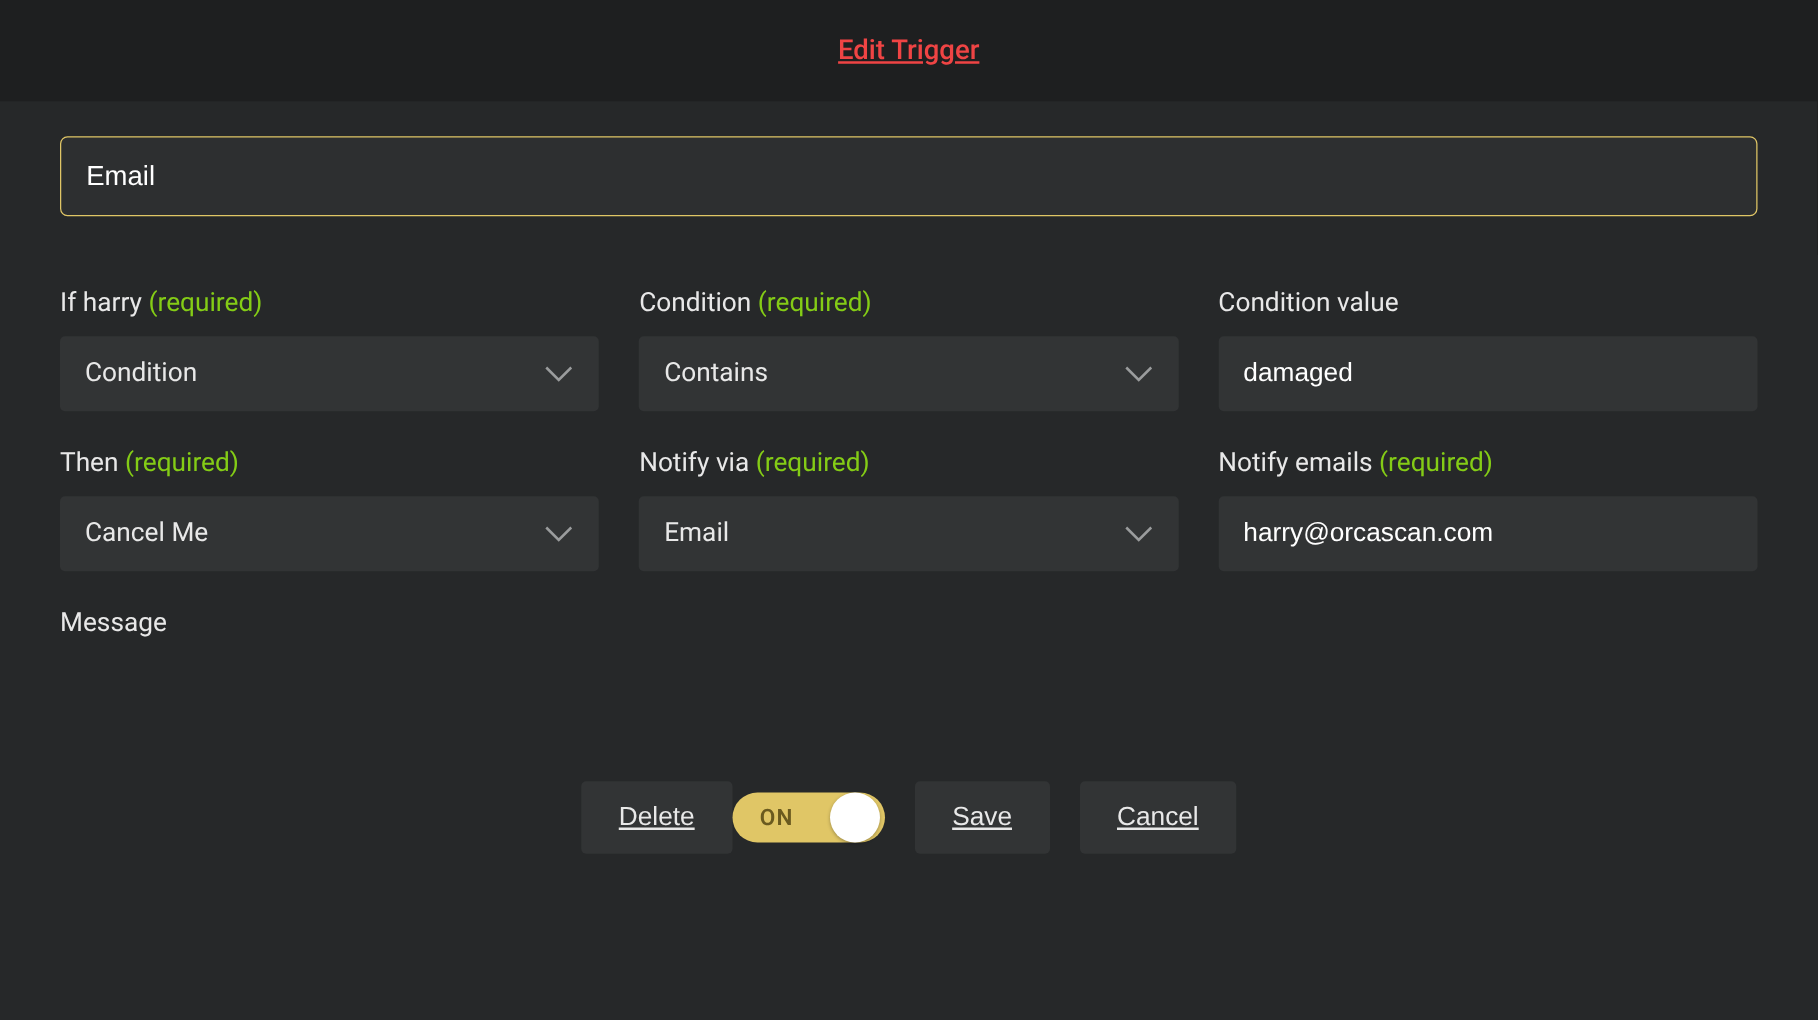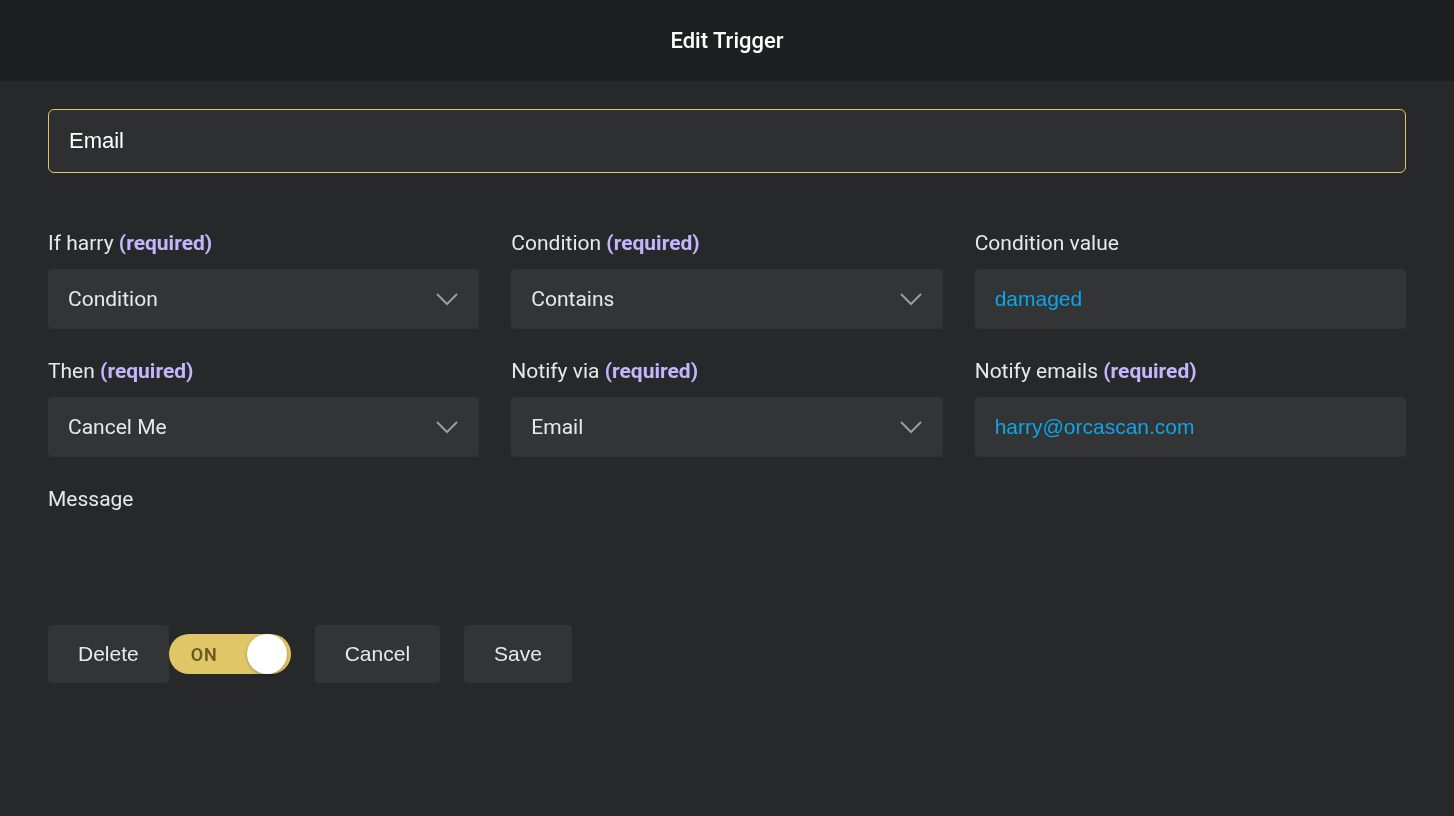--- a/index.html
+++ b/index.html
@@ -21,21 +21,22 @@
     background: #262829;
     display: flex;
     flex-direction: column;
   }
   .modal-header {
     background: #1e1f20;
     padding: 28px 3px;
     text-align: center;
     font-size: 22px;
     font-weight: 500;
-    color: #ffffff;
+    color: #ef4444;
+    text-decoration: underline;
   }
   .modal-body {
     padding: 28px 48px;
     flex: 1;
   }
   .name-input {
     width: 100%;
     background: #2d2f30;
     border: 1.5px solid #e0c666;
     border-radius: 6px;
@@ -55,22 +56,22 @@
     display: flex;
     flex-direction: column;
   }
   .field-label {
     font-size: 21px;
     color: #e8e8e8;
     margin-bottom: 14px;
     font-weight: 400;
   }
   .field-label .req {
-    color: #c4b5fd;
-    font-weight: 700;
+    color: #84cc16;
+    font-weight: 400;
   }
   .select {
     position: relative;
     background: #323435;
     border-radius: 4px;
     padding: 16px 20px;
     font-size: 21px;
     color: #e8e8e8;
     display: flex;
     align-items: center;
@@ -85,38 +86,39 @@
   }
   .chevron svg {
     display: block;
   }
   .text-input {
     background: #323435;
     border: none;
     border-radius: 4px;
     padding: 16px 20px;
     font-size: 21px;
-    color: #0ea5e9;
+    color: #ffffff;
     outline: none;
     height: 60px;
     width: 100%;
     text-overflow: ellipsis;
     overflow: hidden;
     white-space: nowrap;
   }
   .message-row {
     display: grid;
     grid-template-columns: 1fr;
     gap: 30px 32px;
     margin-bottom: 40px;
   }
   .footer-row {
     display: flex;
     align-items: center;
-    justify-content: flex-start;
+    justify-content: center;
+    text-decoration: underline;
   }
   .footer-right {
     display: flex;
     align-items: center;
     gap: 24px;
   }
   .btn {
     background: #323435;
     border: none;
     border-radius: 4px;
@@ -258,19 +260,19 @@
     </div>
 
     
     <div class="footer-row">
       <button class="btn">Delete</button>
       <div class="footer-right">
         <div class="toggle">
           <span class="toggle-label">ON</span>
           <span class="toggle-knob"></span>
         </div>
+        <button class="btn">Save</button>
         <button class="btn">Cancel</button>
-        <button class="btn">Save</button>
       </div>
     </div>
 
   </div>
 </div>
 
 </body></html>

